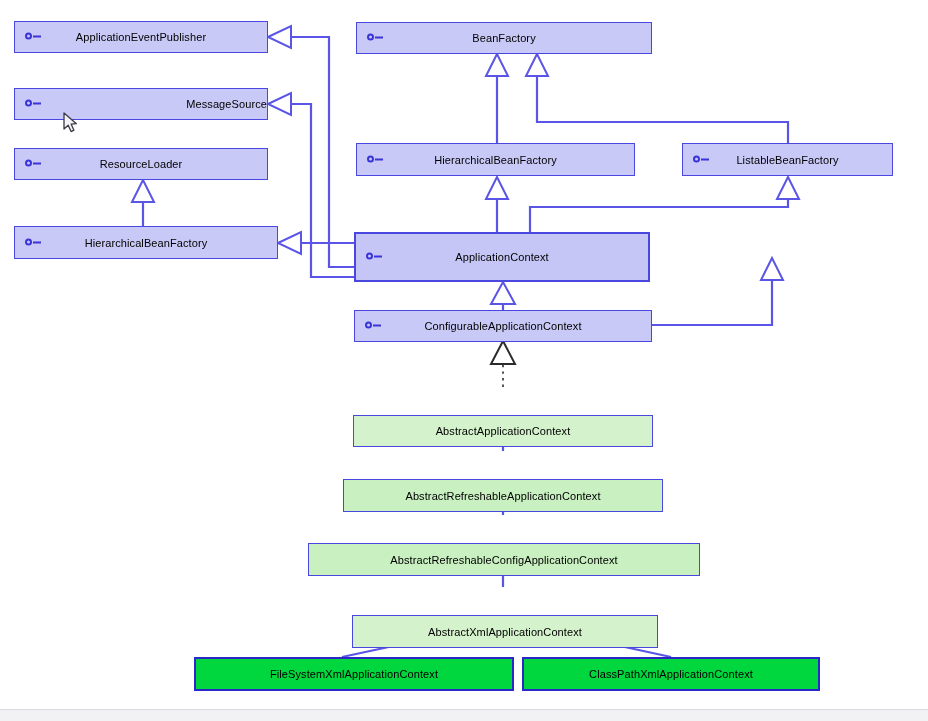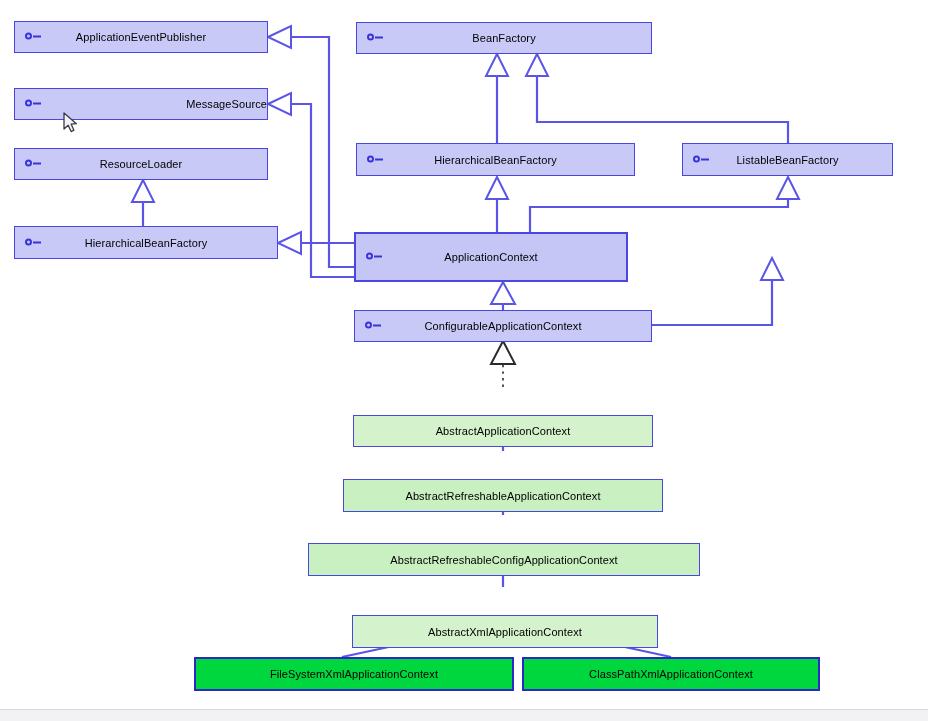--- a/index.html
+++ b/index.html
@@ -203,21 +203,21 @@
       </span>
       <span class="label">ListableBeanFactory</span>
     </div>
     <div class="node iface" style="left: 14px; top: 226px; width: 264px; height: 33px;">
       <span class="ifc-icon">
         <span class="ring"></span>
         <span class="stem"></span>
       </span>
       <span class="label">HierarchicalBeanFactory</span>
     </div>
-    <div class="node iface highlight" style="left: 354px; top: 232px; width: 274px; height: 50px; text-align: right;">
+    <div class="node iface highlight" style="left: 354px; top: 232px; width: 296px; height: 50px; text-align: right;">
       <span class="ifc-icon">
         <span class="ring"></span>
         <span class="stem"></span>
       </span>
       <span class="label">ApplicationContext</span>
     </div>
     <div class="node iface" style="left: 354px; top: 310px; width: 298px; height: 32px;">
       <span class="ifc-icon">
         <span class="ring"></span>
         <span class="stem"></span>

